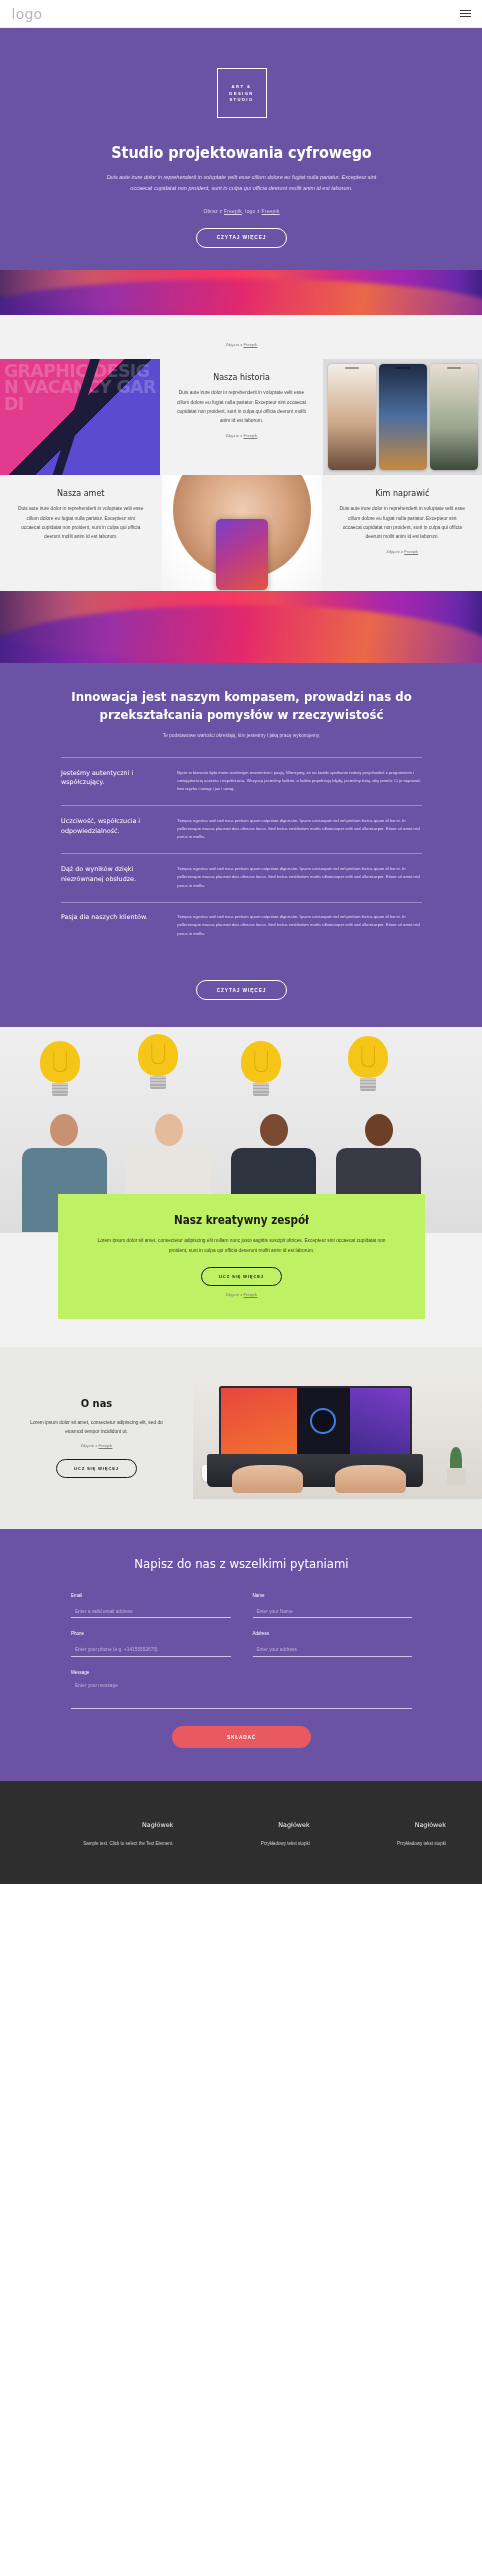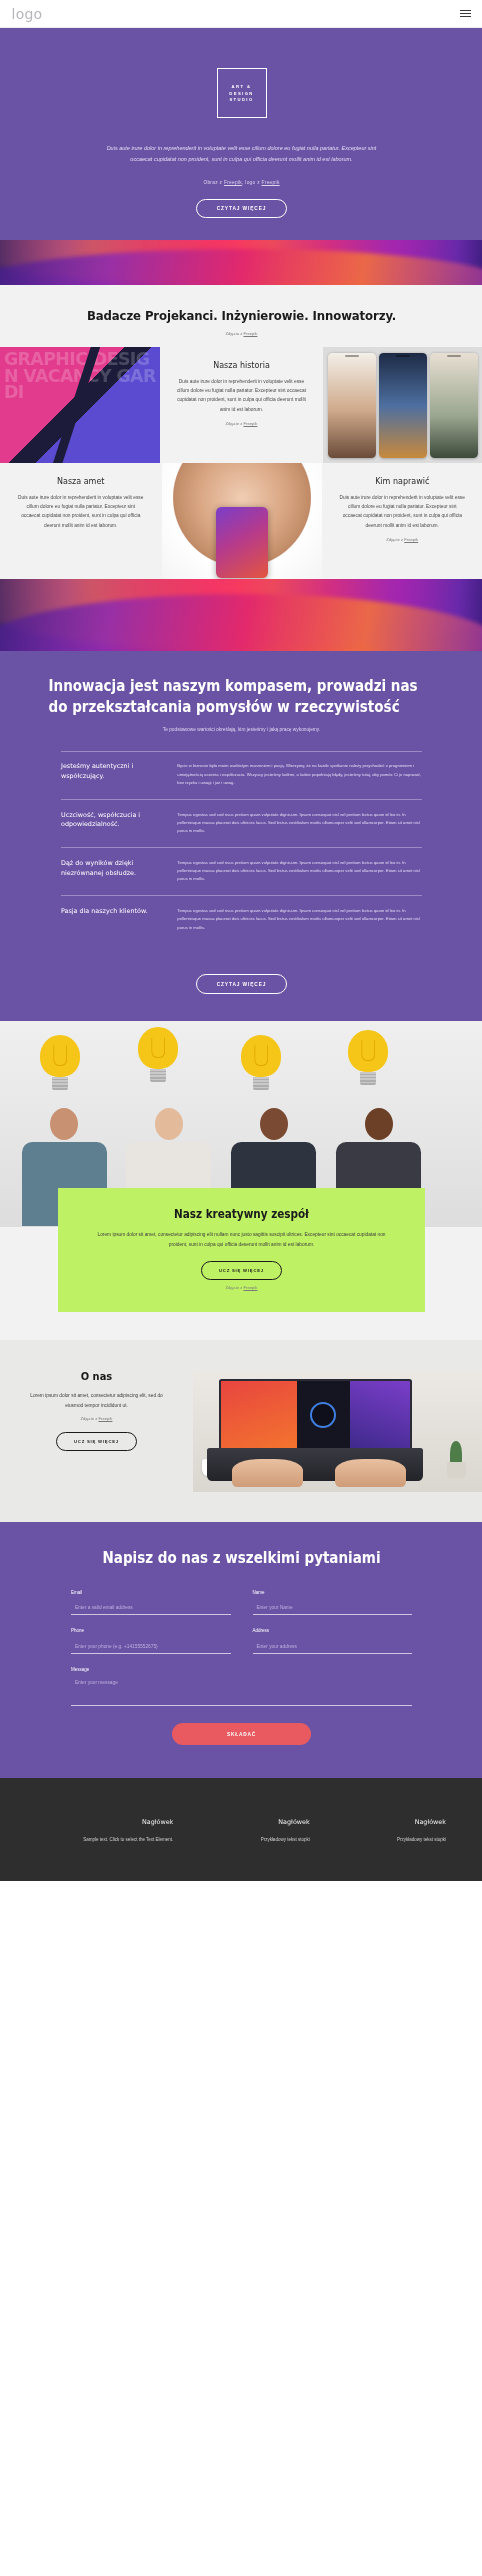--- a/index.html
+++ b/index.html
@@ -217,21 +217,22 @@
     width: 52px; height: 71px;
     border-radius: 5.2px;
     background: linear-gradient(150deg, #7a3ec9 0%, #b43a8e 45%, #e4553f 100%);
     box-shadow: 0 1.9px 6.4px rgba(0,0,0,.35);
   }
 
   
   .values { background: #6a53a5; padding: 24.5px 0 27px 0; }
   .values h2 {
     color: #fff;
-    font-size: 15px;
+    text-align: center;
+    font-size: 13px;
     font-weight: 700;
     line-height: 1.4;
     width: 386px; margin: 0 auto;
     font-family: "DejaVu Sans Condensed", "Liberation Sans", sans-serif;
   }
   .values .sub {
     text-align: center;
     color: #ded7f0;
     font-size: 4.8px;
     margin-top: 9px;
@@ -333,21 +334,21 @@
     font-size: 4.2px;
     font-weight: 700;
     letter-spacing: 0.8px;
     padding: 5.8px 16.7px;
     margin-top: 11.6px;
     cursor: pointer;
   }
   .team-bottom { height: 28px; background: #f2f2f2; }
 
   
-  .about { background: #e9e9e7; display: flex; align-items: flex-start; padding: 30px 0; }
+  .about { background: #e9e9e7; display: flex; align-items: center; padding: 30px 0; }
   .about-left { width: 193px; text-align: center; padding: 0 22px; }
   .about-left h2 {
     font-size: 11px;
     font-weight: 700;
     color: #1b1b1b;
     margin-bottom: 7.7px;
     font-family: "DejaVu Sans Condensed", "Liberation Sans", sans-serif;
   }
   .about-left p { font-size: 4.8px; line-height: 1.95; color: #3e3e3e; }
   .about-right { flex: 1; height: 122px; position: relative; padding-right: 6.4px; }
@@ -398,22 +399,22 @@
     position: absolute; left: 9px; bottom: 16.7px;
     width: 19.3px; height: 16.7px; background: #fff; border-radius: 2.6px 2.6px 6.4px 6.4px;
     box-shadow: 0 0.6px 1.9px rgba(0,0,0,.2);
   }
 
   
   .contact { background: #6a53a5; padding: 26px 0 33px 0; }
   .contact h2 {
     color: #fff;
     text-align: center;
-    font-size: 15px;
-    font-weight: 700;
+    font-size: 13px;
+    font-weight: 400;
     line-height: 1.45;
     width: 322px; margin: 0 auto 19.3px auto;
     font-family: "DejaVu Sans Condensed", "Liberation Sans", sans-serif;
   }
   .form { width: 341px; margin: 0 auto; }
   .form-row { display: flex; gap: 22px; margin-bottom: 13px; }
   .field { flex: 1; }
   .field label {
     display: block;
     color: #fff;
@@ -475,32 +476,32 @@
         <span></span>
       </div>
   </div>
 
   <div class="hero">
     <div class="badge">
       <div>ART &amp;</div>
       <div>DESIGN</div>
       <div>STUDIO</div>
     </div>
+    <h1>Studio projektowania cyfrowego</h1>
     <p class="lede">Duis aute irure dolor in reprehenderit in voluptate velit esse cillum dolore eu fugiat nulla pariatur. Excepteur sint occaecat cupidatat non proident, sunt in culpa qui officia deerunt mollit anim id est laborum.</p>
     <div class="credit">
       <span>Obraz z </span><a href="#">Freepik</a><span>, logo z </span><a href="#">Freepik</a>
     </div>
     <button class="btn-outline-light">CZYTAJ WIĘCEJ</button>
     <div class="hero-spacer"></div>
   </div>
 
   <div class="wave wave-hero"></div>
 
   <div class="light">
-    <h2 class="sec-title">Badacze Projekanci. Inżynierowie. Innowatorzy.</h2>
     <div class="credit-dark">
       <span>Zdjęcia z </span><a href="#">Freepik</a>
     </div>
 
     <div class="cards">
       <div class="row">
         <div class="card-img">
           <div class="art-poster"></div>
         </div>
         <div class="card-body">

